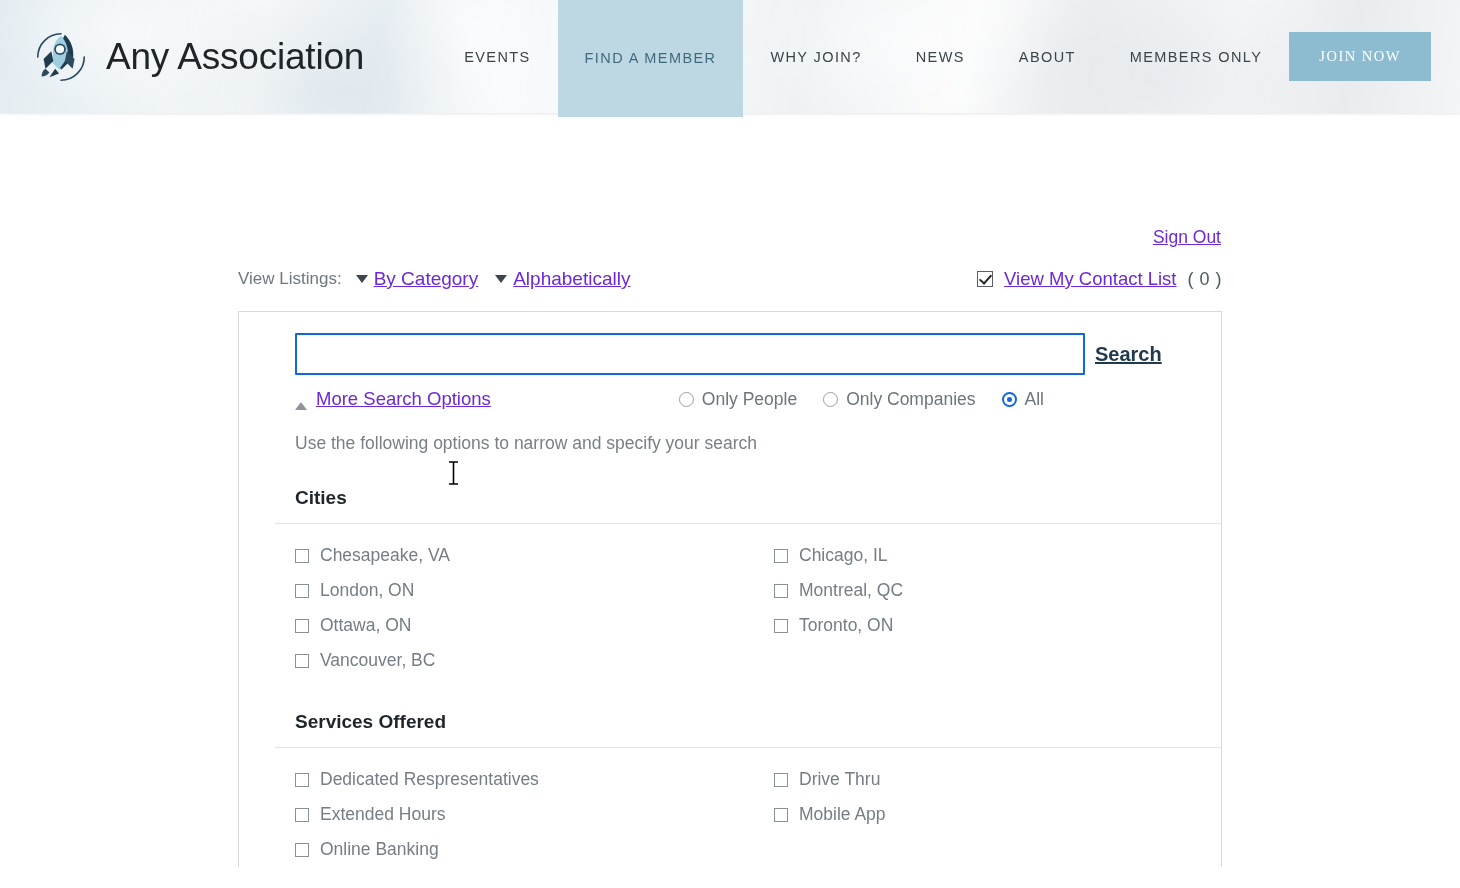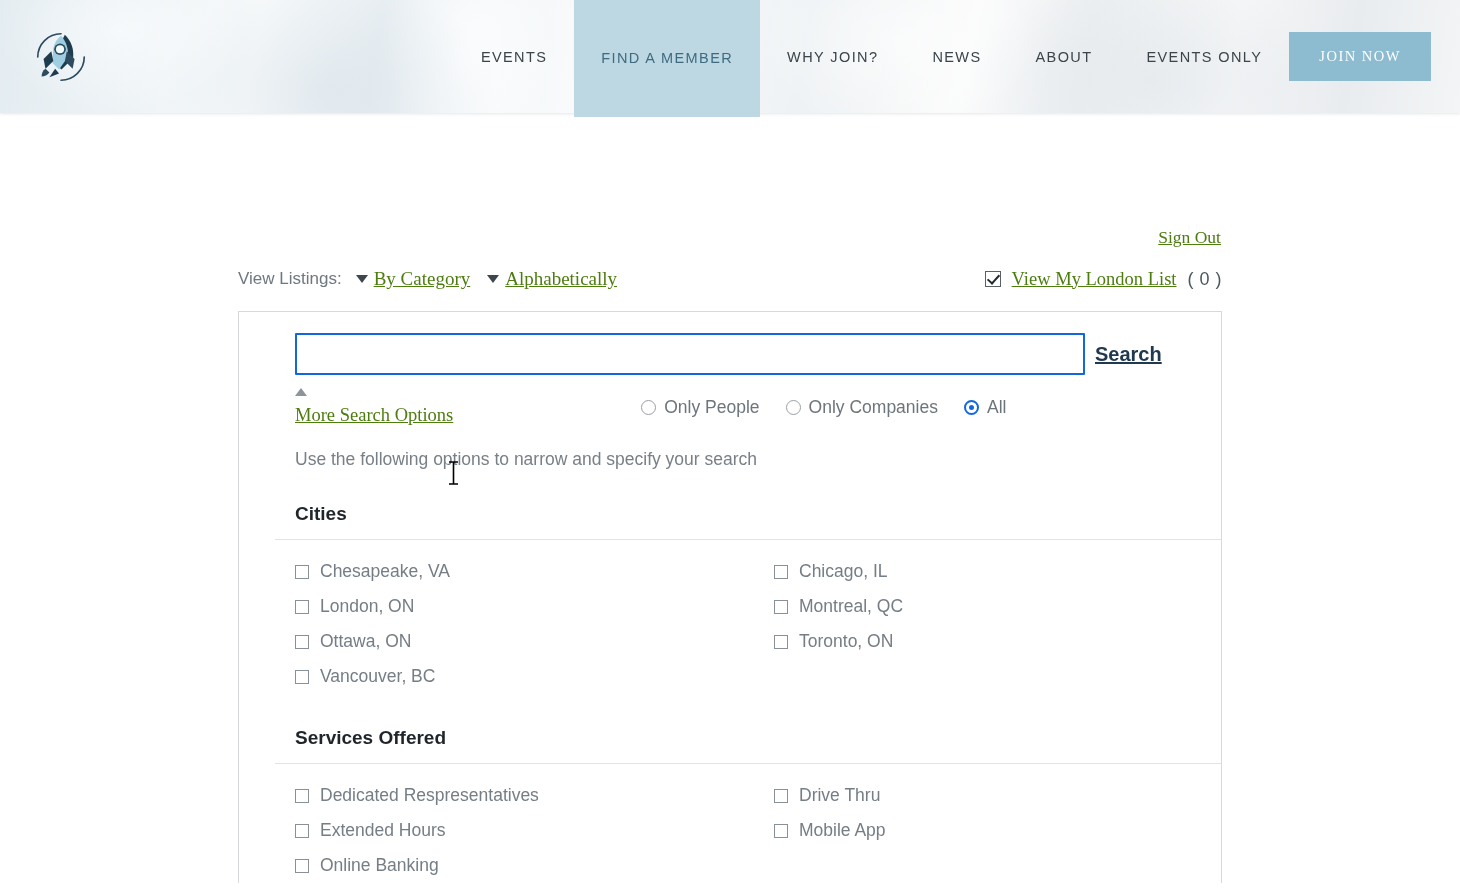--- a/index.html
+++ b/index.html
@@ -121,25 +121,24 @@
     margin: 0 auto;
     padding-top: 114px;
   }
 
   .signout-row {
     display: flex;
     justify-content: flex-end;
     padding-right: 1px;
   }
   .link {
-    color: #4d7c0f;
+    color: #6d28d9;
     text-decoration: underline;
     cursor: pointer;
     font-size: 17px;
-    font-family: Liberation Serif, serif;
   }
   .signout-link { font-size: 17.5px; }
 
   .listing-row {
     display: flex;
     align-items: center;
     margin-top: 20px;
     padding-bottom: 10px;
   }
   .view-listings-label {
@@ -227,23 +226,22 @@
     padding: 0;
   }
 
   .options-row {
     display: flex;
     align-items: center;
     margin-top: 13px;
   }
   .more-options {
     display: flex;
-    align-items: flex-start;
+    align-items: flex-end;
     gap: 9px;
-    flex-direction: column;
   }
   .more-options-link { font-size: 18.5px; }
   .radios {
     display: flex;
     gap: 26px;
     margin-left: 188px;
   }
   .radio-item { display: flex; align-items: center; gap: 8px; cursor: pointer; }
   .radio {
     width: 15px; height: 15px;
@@ -325,29 +323,30 @@
       <path d="M56 32a24 24 0 0 1-24 24" fill="none" stroke="#2d4b5e" stroke-width="1.7" stroke-linecap="round"></path>
       <path d="M36 9c7 7 9.5 15 8.5 24l-12 12-2-2 2-20c0-6 1.5-11 3.5-14z" fill="#1f3c4f"></path>
       <path d="M32 10c5.5 6 8 14 7 22l-9 13-7-7 1-15c1-5 4-10 8-13z" fill="#9fcee0"></path>
       <path d="M22 26l-8 8 2 10 8-8z" fill="#1f3c4f"></path>
       <path d="M38 26l8 8-2 10-8-8z" fill="#2d4b5e"></path>
       <path d="M26 44l-6 9 10-4z" fill="#1f3c4f"></path>
       <circle cx="31" cy="24" r="6" fill="#2d4b5e"></circle>
       <circle cx="31" cy="24" r="4.2" fill="#f4fbfd"></circle>
       <path d="M16 44c-3 2-4 5-4 8 3 0 6-1 8-4z" fill="#2d4b5e"></path>
     </svg>
+    <span class="brand-name">Any Association</span>
   </a>
 
   <nav class="main-nav">
     <a class="nav-item">EVENTS</a>
     <a class="nav-item active">FIND A MEMBER</a>
     <a class="nav-item">WHY JOIN?</a>
     <a class="nav-item">NEWS</a>
     <a class="nav-item">ABOUT</a>
-    <a class="nav-item">EVENTS ONLY</a>
+    <a class="nav-item">MEMBERS ONLY</a>
     <div class="nav-cta-wrap">
       <a class="nav-cta">JOIN NOW</a>
     </div>
   </nav>
 </div>
 
 <div class="page">
   <div class="content">
 
     <div class="signout-row">
@@ -362,21 +361,21 @@
         <a class="link listing-link">By Category</a>
       </span>
 
       <span class="caret-group">
         <span class="caret-down"></span>
         <a class="link listing-link">Alphabetically</a>
       </span>
 
       <span class="contact-block">
         <span class="cbox checked"></span>
-        <a class="link contact-link">View My London List</a>
+        <a class="link contact-link">View My Contact List</a>
         <span class="contact-count">( 0 )</span>
       </span>
     </div>
 
     <div class="panel">
       <div class="panel-pad">
 
         <div class="search-row">
           <input class="search-input" type="text" placeholder="" style="">
           <button class="search-btn">Search</button>

